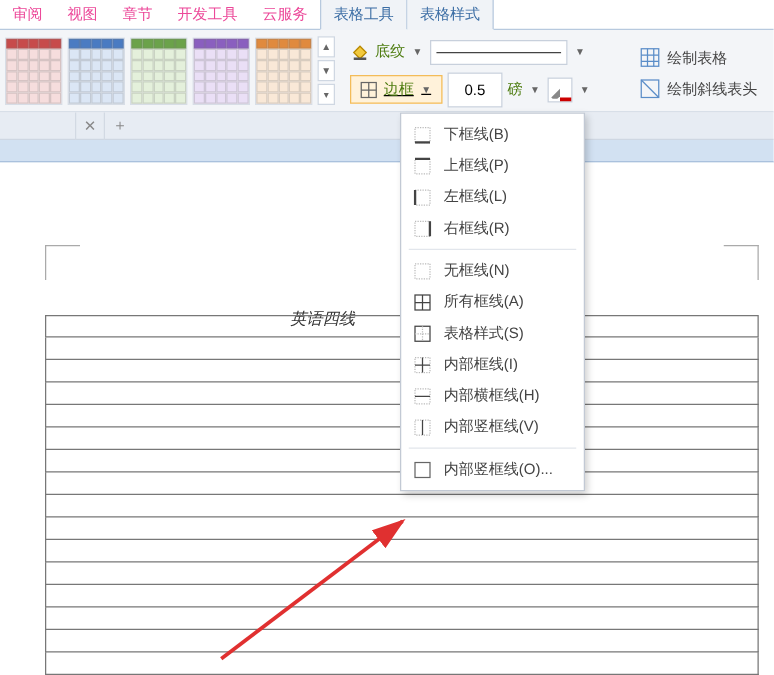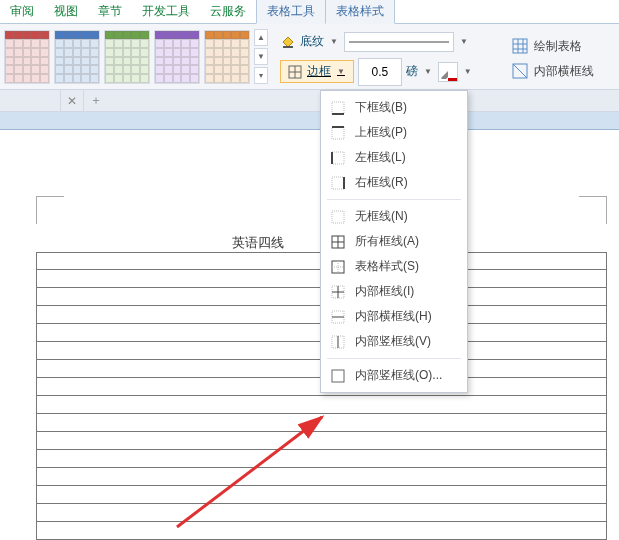--- a/index.html
+++ b/index.html
@@ -1,57 +1,57 @@
 <!DOCTYPE html>
 <html><head>
 <meta charset="utf-8">
 <style>
   * { box-sizing: border-box; margin: 0; padding: 0; font-family: "Microsoft YaHei", sans-serif; }
   body { width: 619px; height: 540px; background: #fff; font-size: 12px; overflow: hidden; position: relative; }
 
   .tabs { height: 24px; display: flex; align-items: flex-end; border-bottom: 1px solid #b7c9de; background: #fff; }
-  .tab { padding: 4px 10px 3px; font-size: 12px; color: #15803d; cursor: pointer; }
+  .tab { padding: 4px 10px 3px; font-size: 12px; color: #ec4899; cursor: pointer; }
   .tab.active { color: #3c6ea5; border: 1px solid #b7c9de; border-bottom: 1px solid #f0f3f7; background: #f0f3f7; position: relative; top: 1px; }
 
   .ribbon { height: 66px; background: #f3f5f8; border-bottom: 1px solid #cfd7e2; display: flex; align-items: center; padding: 3px 4px; gap: 6px; }
   .styles-group { display: flex; gap: 4px; align-items: center; }
   .style-swatch { width: 46px; height: 54px; border: 1px solid #d7dde6; display: grid; grid-template-rows: repeat(6,1fr); grid-template-columns: repeat(5,1fr); background: #fff; cursor: pointer; }
   .style-swatch div { border: 0.5px solid rgba(120,120,120,.25); }
   .s-red div:nth-child(-n+5){background:#c74b4b;} .s-red div{background:#f6dddd;}
   .s-blue div:nth-child(-n+5){background:#4a7bc2;} .s-blue div{background:#dbe6f5;}
   .s-green div:nth-child(-n+5){background:#6ba24a;} .s-green div{background:#e4f0db;}
   .s-purple div:nth-child(-n+5){background:#8a5fbf;} .s-purple div{background:#eadff6;}
   .s-orange div:nth-child(-n+5){background:#e08a3e;} .s-orange div{background:#f9e8d7;}
   .scroll-ctrl { width: 14px; display:flex; flex-direction:column; gap:2px; }
   .scroll-btn { height:17px; border:1px solid #cfd7e2; background:#fff; display:flex;align-items:center;justify-content:center; font-size:8px; color:#666; cursor:pointer; }
 
   .mid-group { display:flex; flex-direction:column; gap:6px; margin-left:6px;}
   .ctl-row { display:flex; align-items:center; gap:4px; height:24px;}
   .icon-box { width:16px; height:16px; display:inline-flex; align-items:center; justify-content:center;}
   .dd { font-size:8px; color:#666; padding:0 2px; cursor:pointer;}
-  .label { color:#0c4a6e; }
+  .label { color:#4d7c0f; }
   .border-btn { border:1px solid #f3bc59; background:#fff2da; padding:2px 6px; display:flex; align-items:center; gap:4px; cursor:pointer;text-decoration:underline;}
   .line-style { width:110px; height:20px; border:1px solid #c8d0dc; background:#fff; display:flex; align-items:center; justify-content:center; cursor:pointer;}
   .weight-box { width:44px; height:28px; border:1px solid #c8d0dc; background:#fff; display:flex; align-items:center; justify-content:center; cursor:pointer;}
   .pen-color { width:20px; height:20px; border:1px solid #c8d0dc; background:#fff; display:flex; align-items:flex-end; justify-content:center; cursor:pointer;}
   .pen-color-bar { width:14px; height:3px; background:#c00; }
 
   .right-group { display:flex; flex-direction:column; gap:8px; margin-left:8px; padding-top:4px;}
   .rg-item { display:flex; align-items:center; gap:6px; color:#444; cursor:pointer;padding-left:24px;}
 
   .tabstrip2 { height:22px; background:#e7ecf3; border-bottom:1px solid #cfd7e2; display:flex; align-items:center; padding-left:60px;}
   .close-tab { width:24px; height:22px; display:flex; align-items:center; justify-content:center; border-left:1px solid #d2d9e3; border-right:1px solid #d2d9e3; cursor:pointer; color:#888;}
   .plus-tab { width:24px; height:22px; display:flex; align-items:center; justify-content:center; cursor:pointer; color:#888;}
 
   .formula-bar { height:18px; background:#d2e1f2; border-bottom:1px solid #9db7d6; }
 
   .doc-area { position:relative; height:410px; background:#fff; }
   .page-crop-l { position:absolute; left:36px; top:66px; width:28px; height:28px; border-left:1px solid #aaa; border-top:1px solid #aaa;}
   .page-crop-r { position:absolute; right:12px; top:66px; width:28px; height:28px; border-right:1px solid #aaa; border-top:1px solid #aaa;}
-  .doc-title { position:absolute; left:232px; top:104px; font-size:13px; color:#333;}
+  .doc-title { position:absolute; left:232px; top:116px; font-size:13px; color:#333;font-style:italic;}
   .tbl { position:absolute; left:36px; top:122px; right:12px; }
   .tbl .row { height:18px; border:1px solid #777; border-top:none; }
   .tbl .row:first-child { border-top:1px solid #777; }
 
   .dropdown { position:absolute; left:320px; top:90px; width:148px; background:#fff; border:1px solid #c2c9d4; box-shadow:2px 3px 6px rgba(0,0,0,.2); padding:4px 0; z-index:10;}
   .dd-item { display:flex; align-items:center; gap:10px; padding:4px 10px; cursor:pointer; color:#444;text-align:center;}
   .dd-sep { height:1px; background:#e2e6ec; margin:4px 6px; }
   .dd-icon { width:14px; height:14px; flex:none; }
 
   .arrow-anno { position:absolute; left:172px; top:282px; z-index:5; pointer-events:none; }
@@ -297,21 +297,21 @@
         </span>
       <span>绘制表格</span>
     </div>
     <div class="rg-item">
       <span class="icon-box">
           <svg width="16" height="16">
             <rect x="1" y="1" width="14" height="14" fill="none" stroke="#5a8dc8"></rect>
             <line x1="1" y1="1" x2="15" y2="15" stroke="#5a8dc8"></line>
           </svg>
         </span>
-      <span>内部横框线</span>
+      <span>绘制斜线表头</span>
     </div>
   </div>
 </div>
 
 <div class="tabstrip2">
   <div class="close-tab">✕</div>
   <div class="plus-tab">＋</div>
 </div>
 <div class="formula-bar"></div>
 

